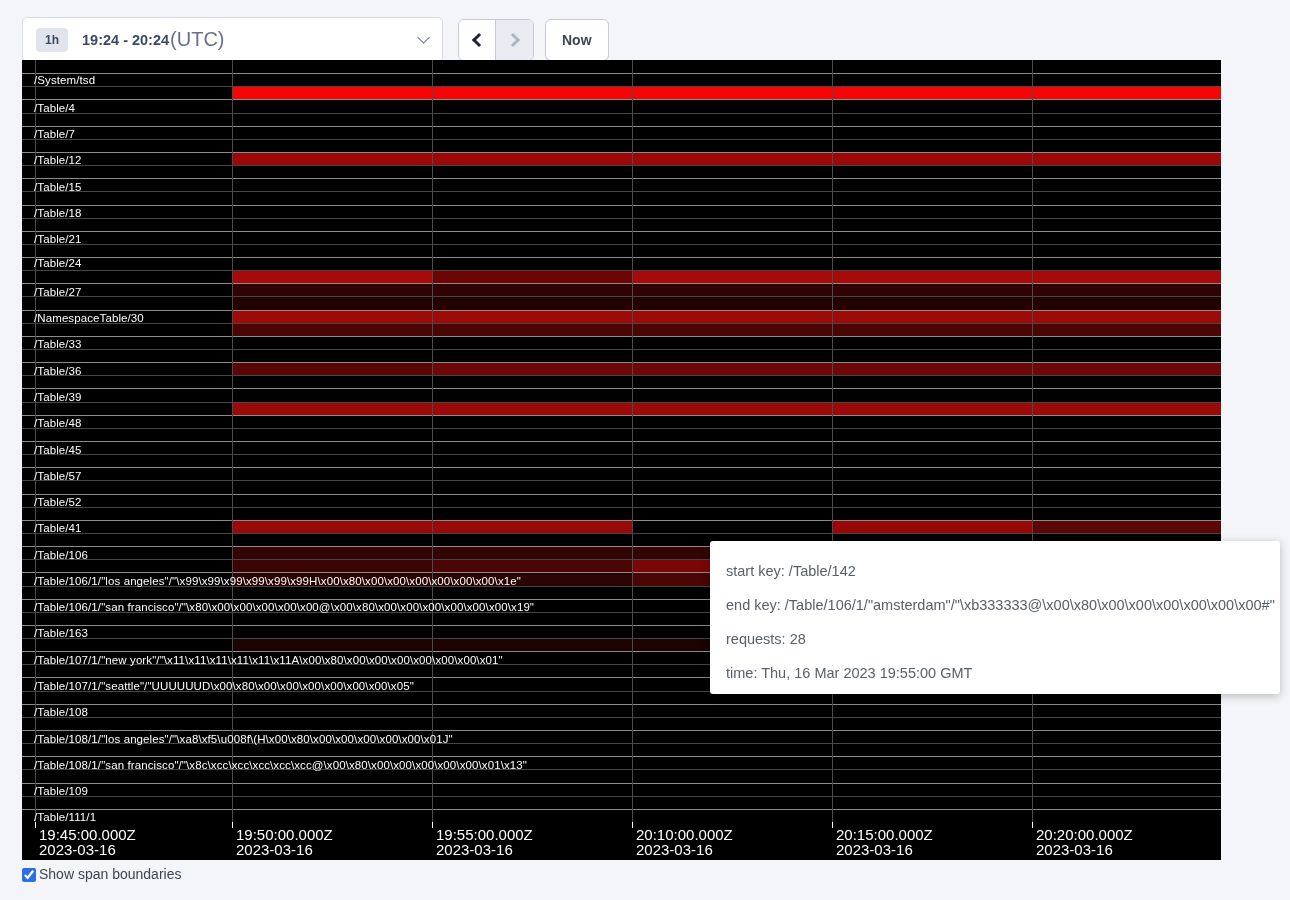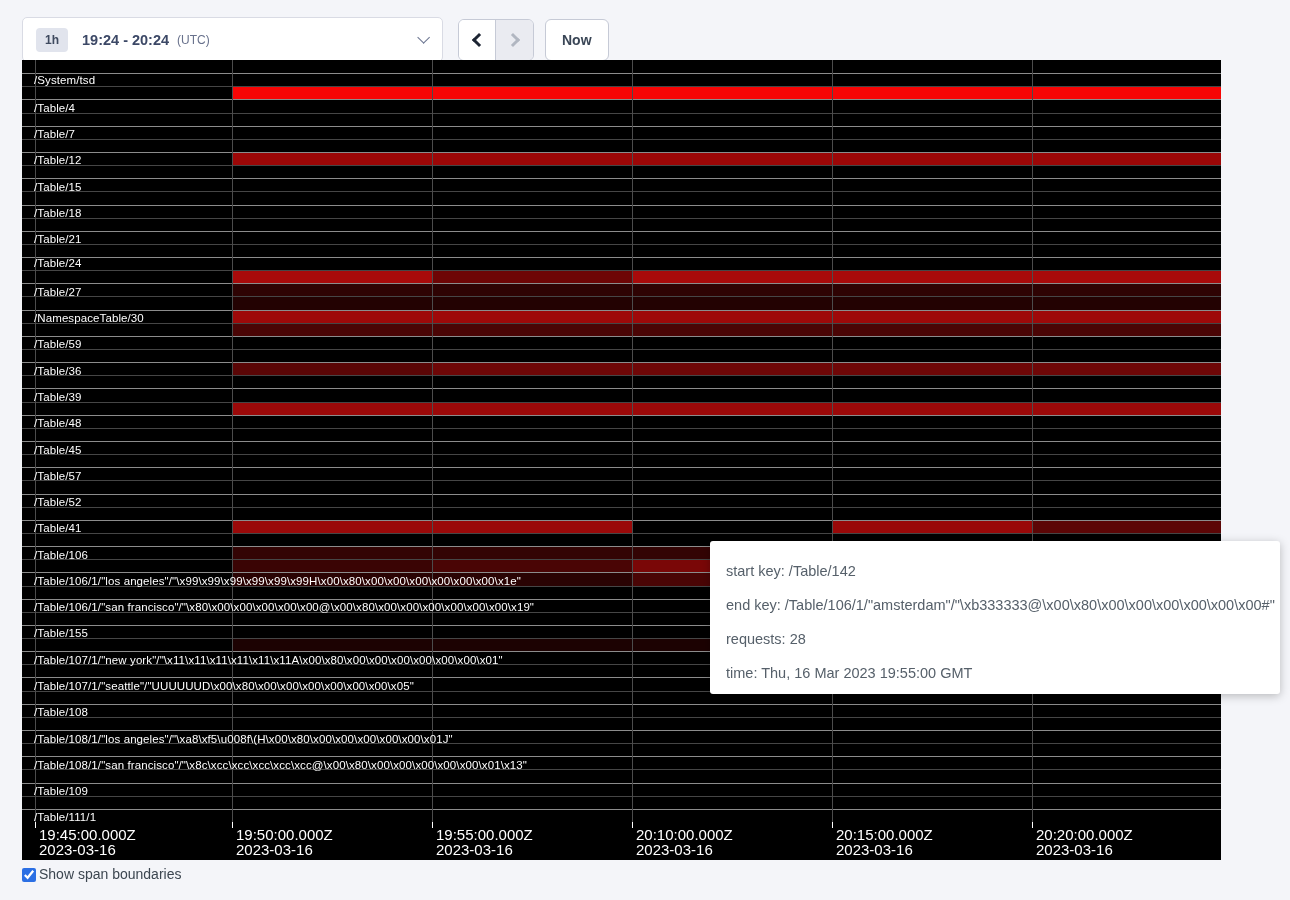--- a/index.html
+++ b/index.html
@@ -14,21 +14,21 @@
   .range-select {
     position:absolute; left:22px; top:17px; width:421px; height:45px;
     background:#fff; border:1px solid #d9dbe4; border-radius:5px;
     display:flex; align-items:center; cursor:pointer;
   }
   .range-badge {
     margin-left:13px; background:#e1e4ed; color:#3f4a5f;
     font-size:12px; font-weight:bold; padding:5px 9px; border-radius:4px;
   }
   .range-text { margin-left:14px; font-size:14.5px; font-weight:bold; color:#3c4866; }
-  .range-suffix { margin-left:8px; font-size:12px; color:#68718c; }
+  .range-suffix { margin-left:1px; font-size:20px; color:#68718c; }
   .chev-down {
     position:absolute; right:16px; top:17px; width:9px; height:9px;
     border-right:1.5px solid #6b7590; border-bottom:1.5px solid #6b7590;
     transform:rotate(45deg) translateY(-3px);
   }
   .nav-group {
     position:absolute; left:458px; top:19px; height:42px;
     display:flex; border:1px solid #c6cad6; border-radius:6px; overflow:hidden;
   }
   .nav-btn { width:37px; height:100%; display:flex; align-items:center; justify-content:center; }
@@ -227,32 +227,32 @@
       <div class="row-label" style="top: 14px;">/System/tsd</div>
       <div class="row-label" style="top: 41.9138px;">/Table/4</div>
       <div class="row-label" style="top: 68.1897px;">/Table/7</div>
       <div class="row-label" style="top: 94.4655px;">/Table/12</div>
       <div class="row-label" style="top: 120.741px;">/Table/15</div>
       <div class="row-label" style="top: 147.017px;">/Table/18</div>
       <div class="row-label" style="top: 173.293px;">/Table/21</div>
       <div class="row-label" style="top: 197px;">/Table/24</div>
       <div class="row-label" style="top: 225.845px;">/Table/27</div>
       <div class="row-label" style="top: 252.121px;">/NamespaceTable/30</div>
-      <div class="row-label" style="top: 278.397px;">/Table/59</div>
+      <div class="row-label" style="top: 278.397px;">/Table/33</div>
       <div class="row-label" style="top: 304.672px;">/Table/36</div>
       <div class="row-label" style="top: 330.948px;">/Table/39</div>
       <div class="row-label" style="top: 357.224px;">/Table/48</div>
       <div class="row-label" style="top: 383.5px;">/Table/45</div>
       <div class="row-label" style="top: 409.776px;">/Table/57</div>
       <div class="row-label" style="top: 436.052px;">/Table/52</div>
       <div class="row-label" style="top: 462.328px;">/Table/41</div>
       <div class="row-label" style="top: 488.603px;">/Table/106</div>
       <div class="row-label" style="top: 514.879px;">/Table/106/1/"los angeles"/"\x99\x99\x99\x99\x99\x99H\x00\x80\x00\x00\x00\x00\x00\x00\x1e"</div>
       <div class="row-label" style="top: 541.155px;">/Table/106/1/"san francisco"/"\x80\x00\x00\x00\x00\x00@\x00\x80\x00\x00\x00\x00\x00\x00\x19"</div>
-      <div class="row-label" style="top: 567.431px;">/Table/155</div>
+      <div class="row-label" style="top: 567.431px;">/Table/163</div>
       <div class="row-label" style="top: 593.707px;">/Table/107/1/"new york"/"\x11\x11\x11\x11\x11\x11A\x00\x80\x00\x00\x00\x00\x00\x00\x01"</div>
       <div class="row-label" style="top: 619.983px;">/Table/107/1/"seattle"/"UUUUUUD\x00\x80\x00\x00\x00\x00\x00\x00\x05"</div>
       <div class="row-label" style="top: 646.259px;">/Table/108</div>
       <div class="row-label" style="top: 672.534px;">/Table/108/1/"los angeles"/"\xa8\xf5\u008f\(H\x00\x80\x00\x00\x00\x00\x00\x01J"</div>
       <div class="row-label" style="top: 698.81px;">/Table/108/1/"san francisco"/"\x8c\xcc\xcc\xcc\xcc\xcc@\x00\x80\x00\x00\x00\x00\x00\x01\x13"</div>
       <div class="row-label" style="top: 725.086px;">/Table/109</div>
       <div class="row-label" style="top: 751.362px;">/Table/111/1</div>
     </div>
   <div class="axis">
       <div class="tick" style="left: 13px;"></div>

